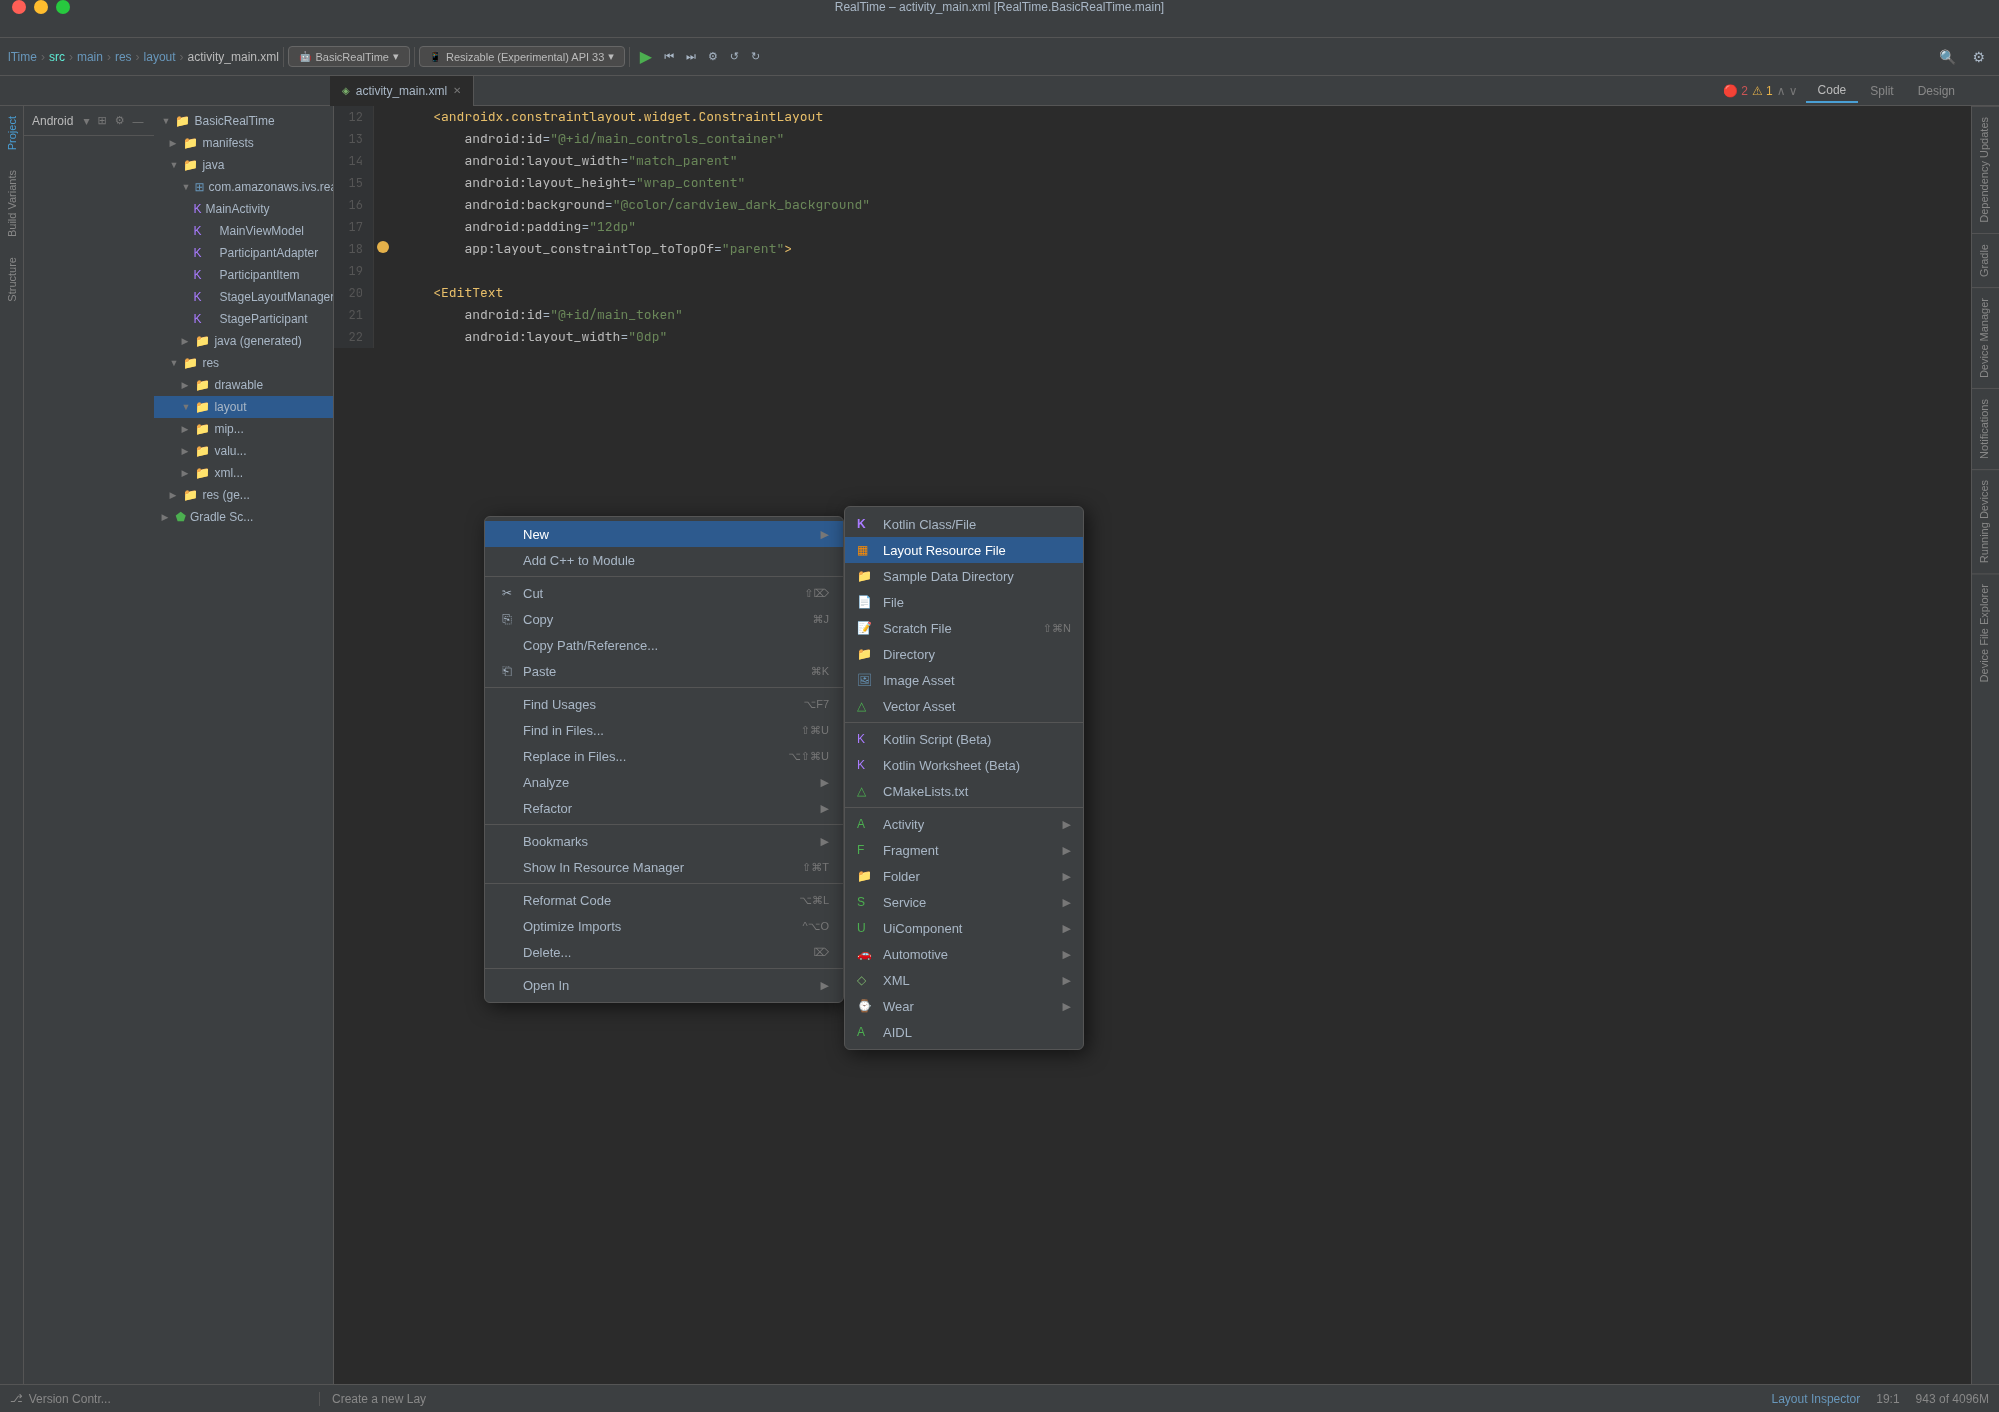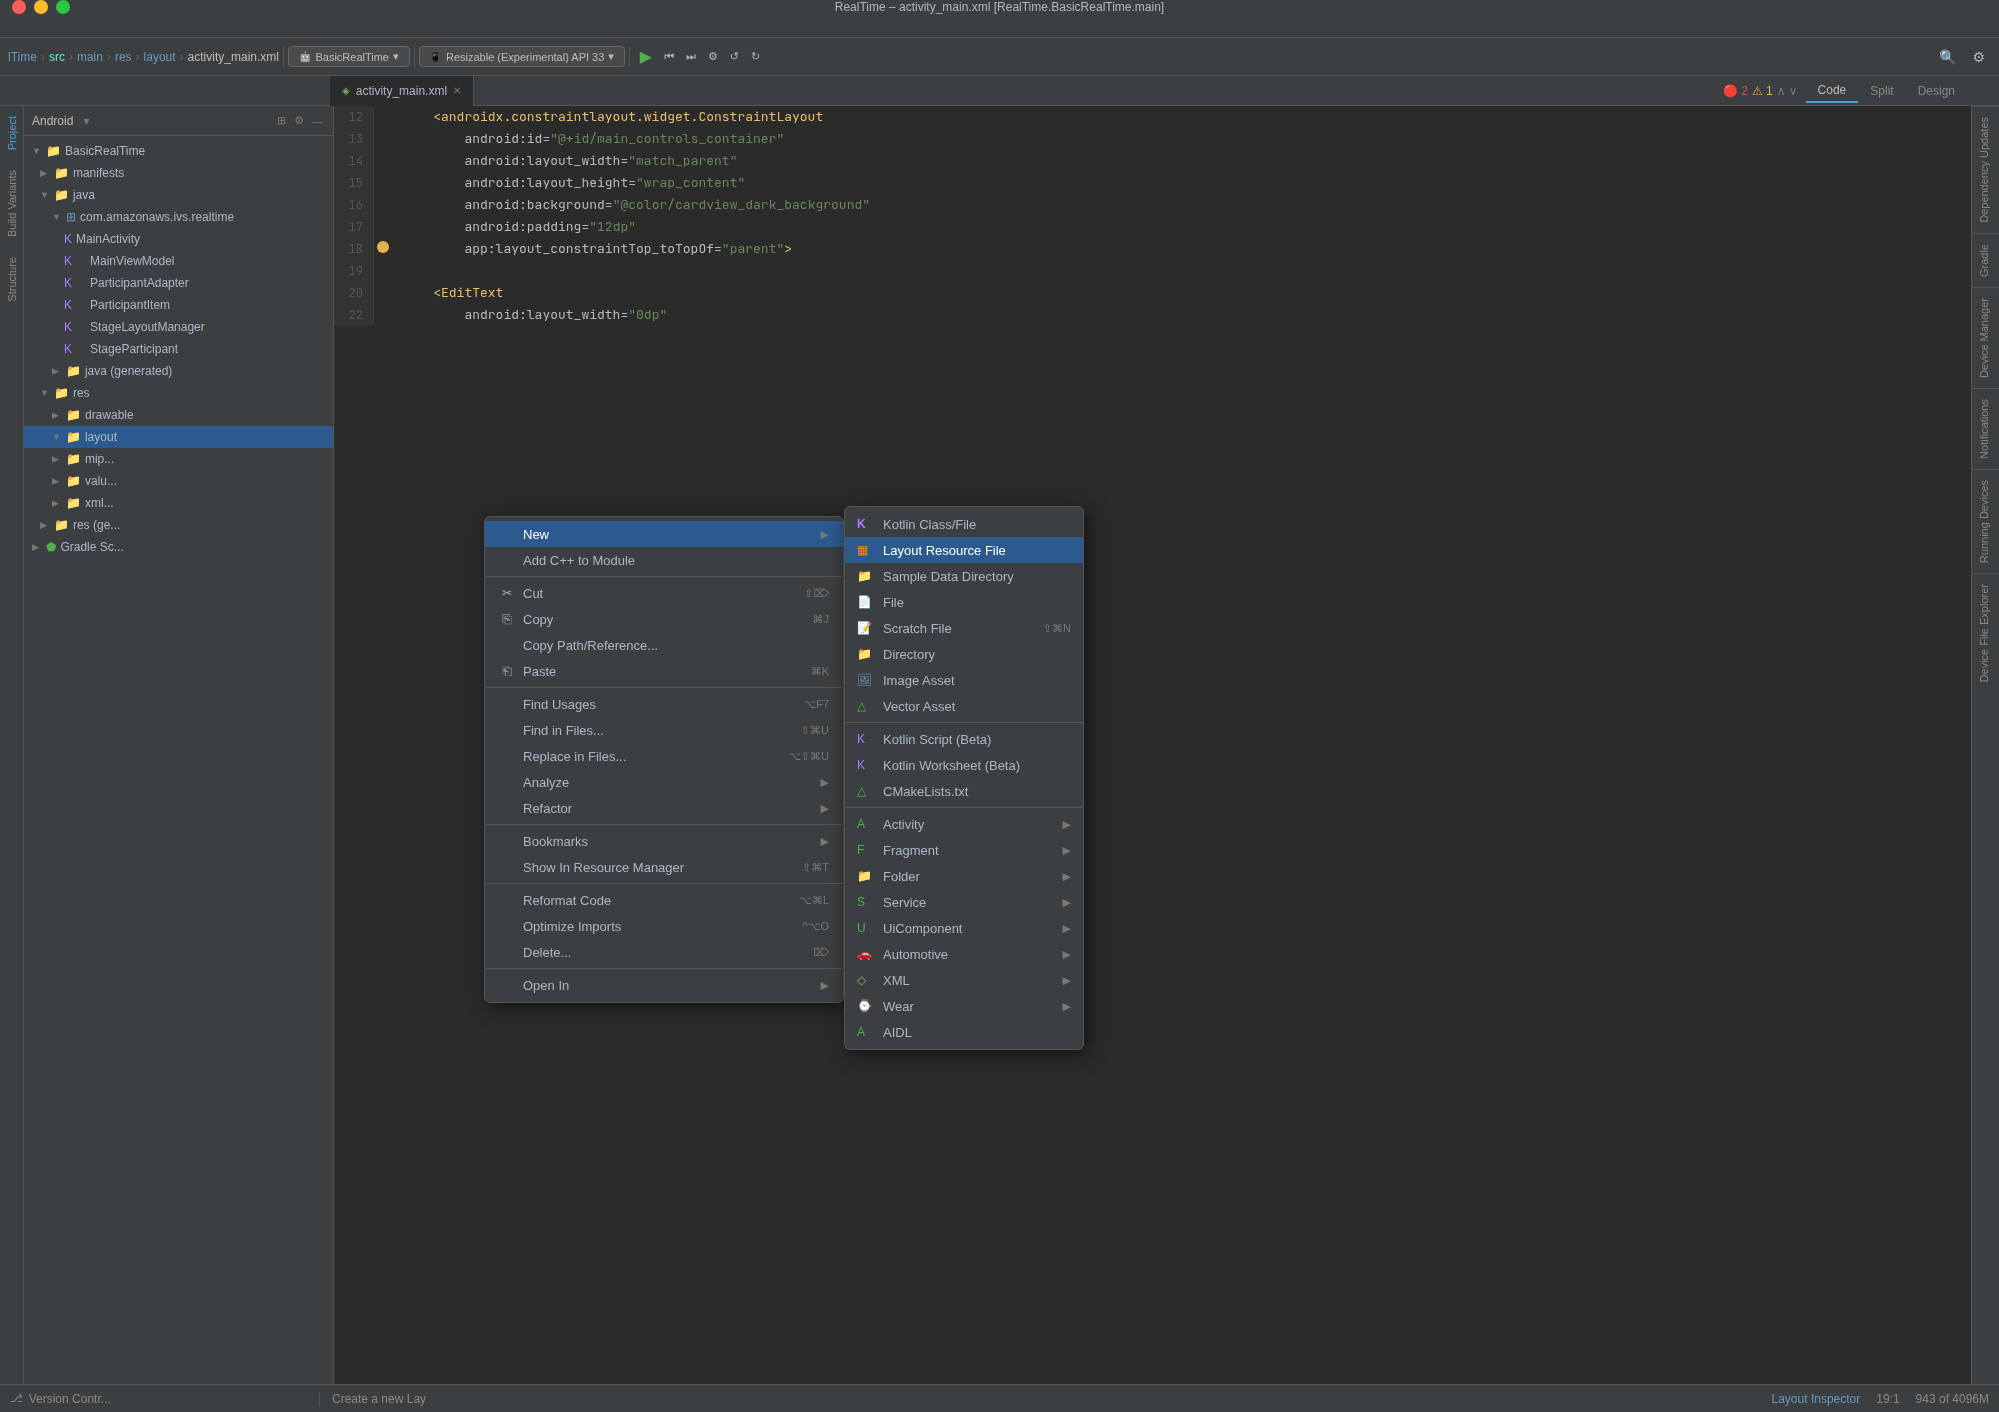--- a/index.html
+++ b/index.html
@@ -93,21 +93,21 @@
       display: flex;
       height: calc(1412px - 38px - 38px - 30px - 28px);
     }
 
     
     #project-panel {
       width: 310px;
       background: #3c3f41;
       border-right: 1px solid #555;
       display: flex;
-      flex-direction: column;
+      flex-direction: row;
       overflow: hidden;
     }
     #project-panel-header {
       height: 30px;
       background: #3c3f41;
       border-bottom: 1px solid #555;
       display: flex;
       align-items: center;
       padding: 0 8px;
       gap: 6px;
@@ -541,20 +541,25 @@
         <span class="line-num">19</span>
         <span class="line-gutter"></span>
         <span class="code-text"></span>
       </div>
       <div class="code-line">
         <span class="line-num">20</span>
         <span class="line-gutter"></span>
         <span class="code-text">    <span class="tag">&lt;EditText</span></span>
       </div>
       <div class="code-line">
+        <span class="line-num">21</span>
+        <span class="line-gutter"></span>
+        <span class="code-text">        <span class="attr">android:id</span>=<span class="val">"@+id/main_token"</span></span>
+      </div>
+      <div class="code-line">
         <span class="line-num">22</span>
         <span class="line-gutter"></span>
         <span class="code-text">        <span class="attr">android:layout_width</span>=<span class="val">"0dp"</span></span>
       </div>
     </div>
 
     <div id="context-menu">
       <div class="menu-item highlighted">
         <span class="menu-icon"></span>
         <span>New</span>

